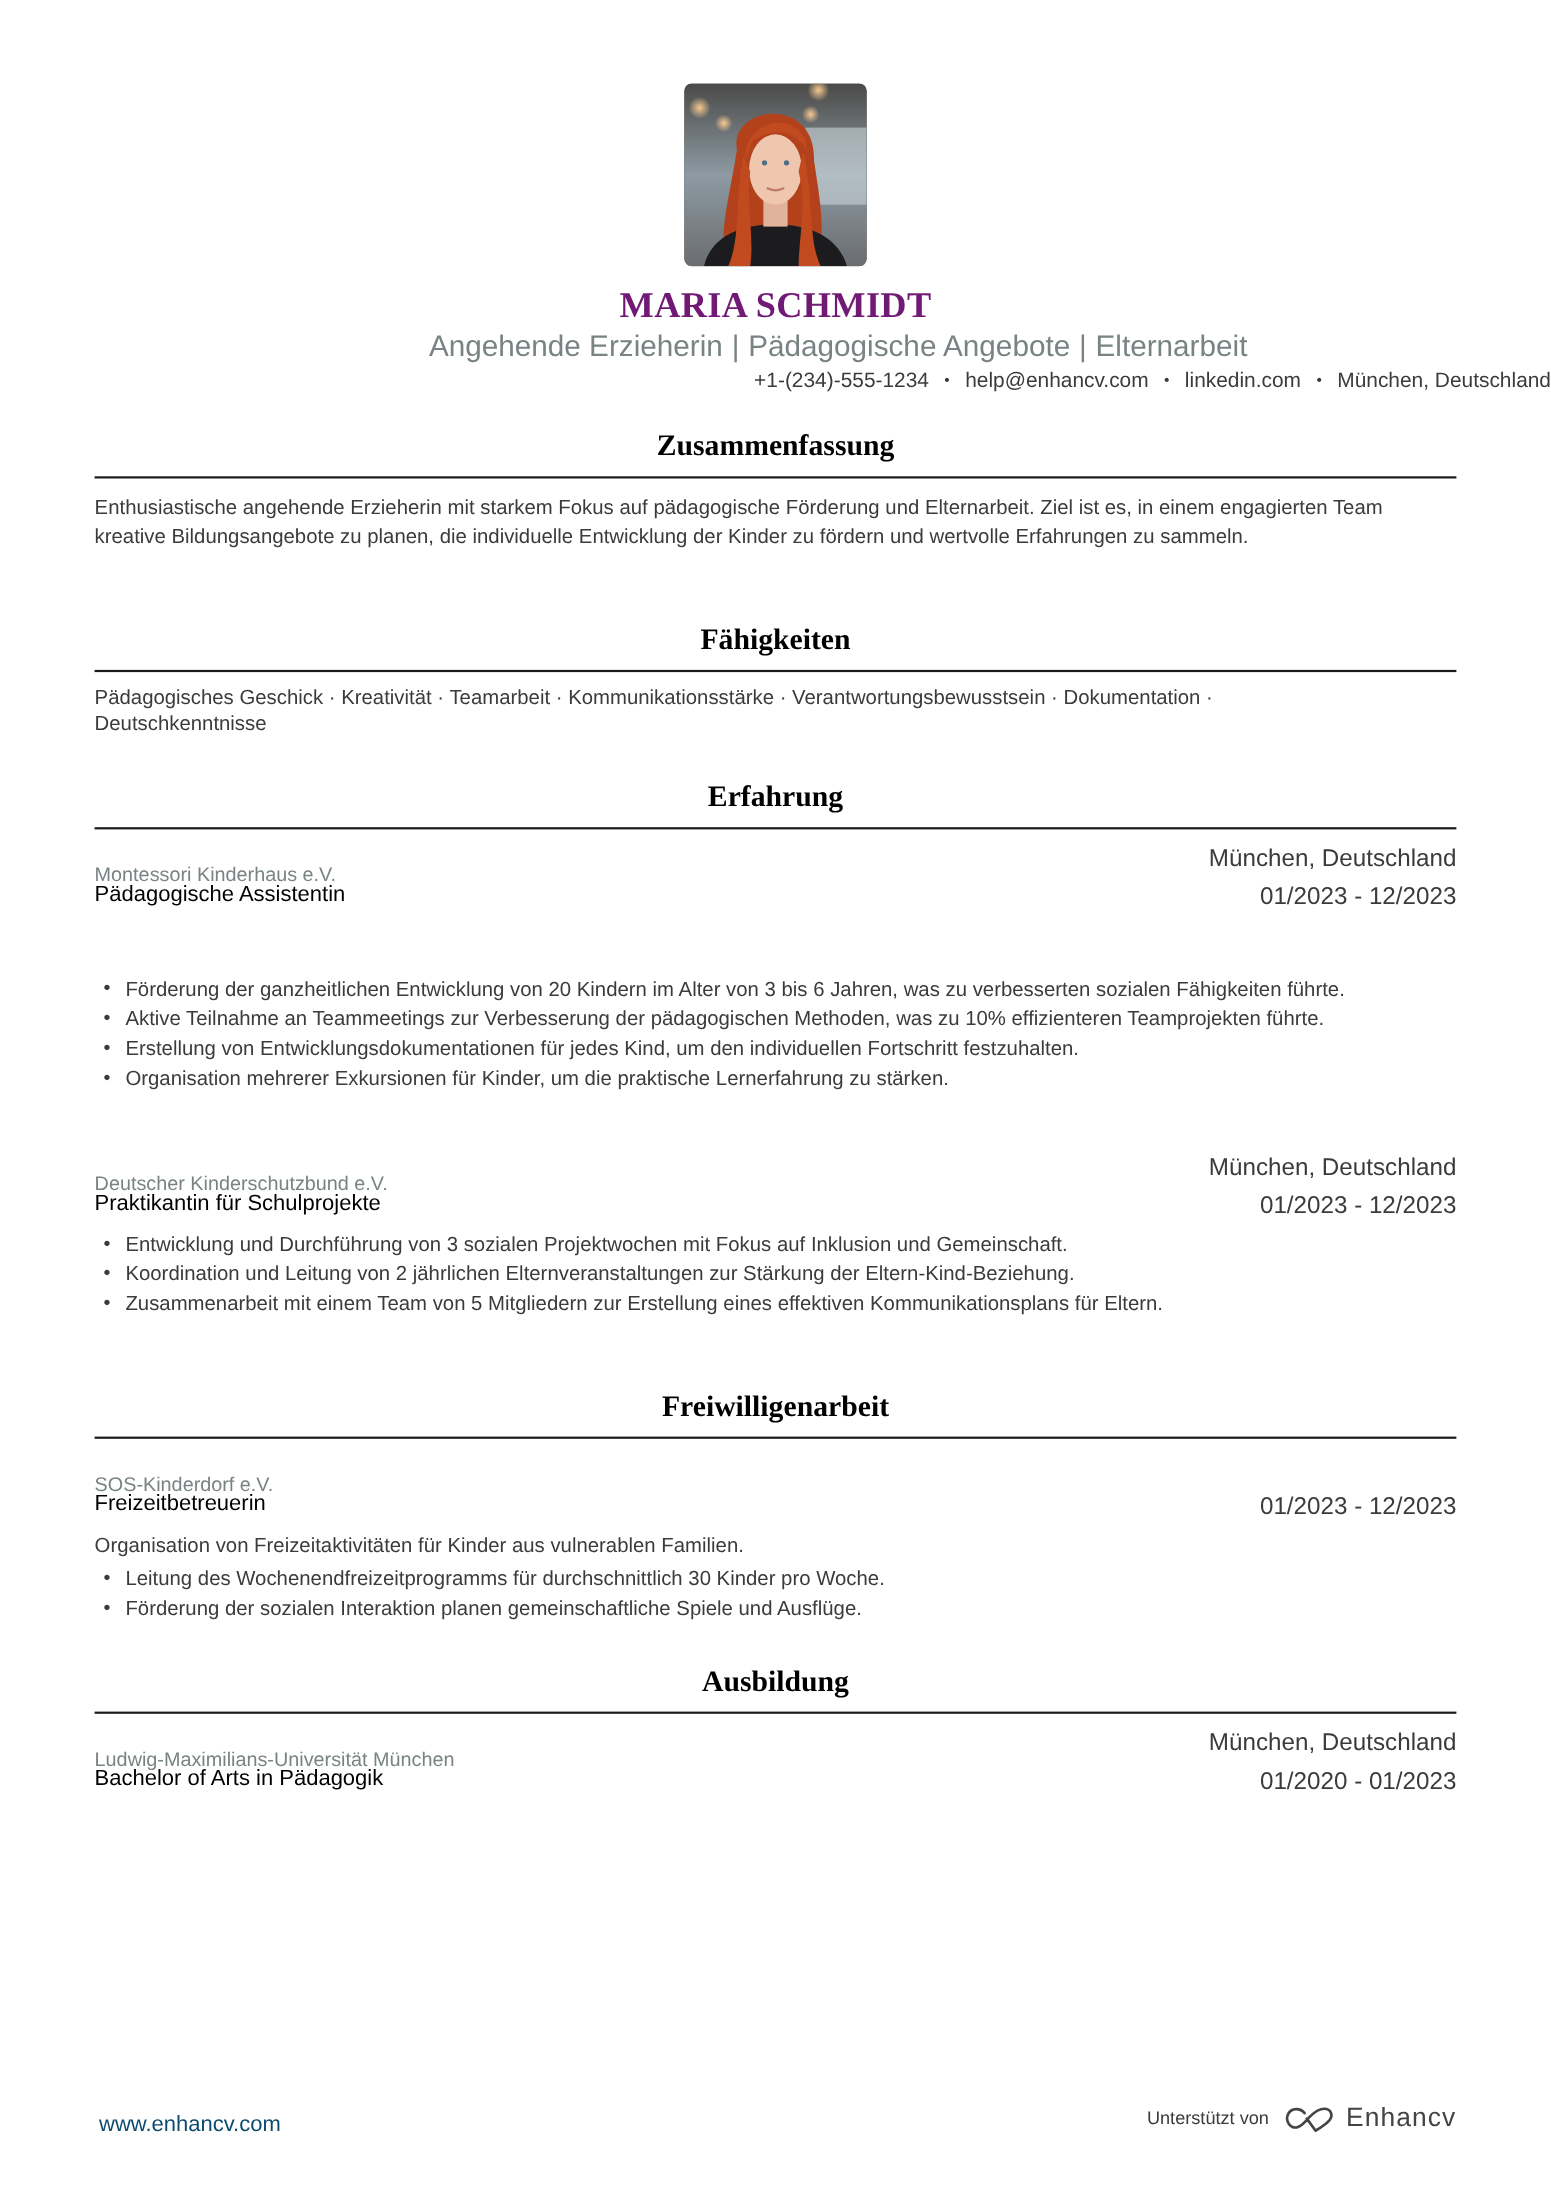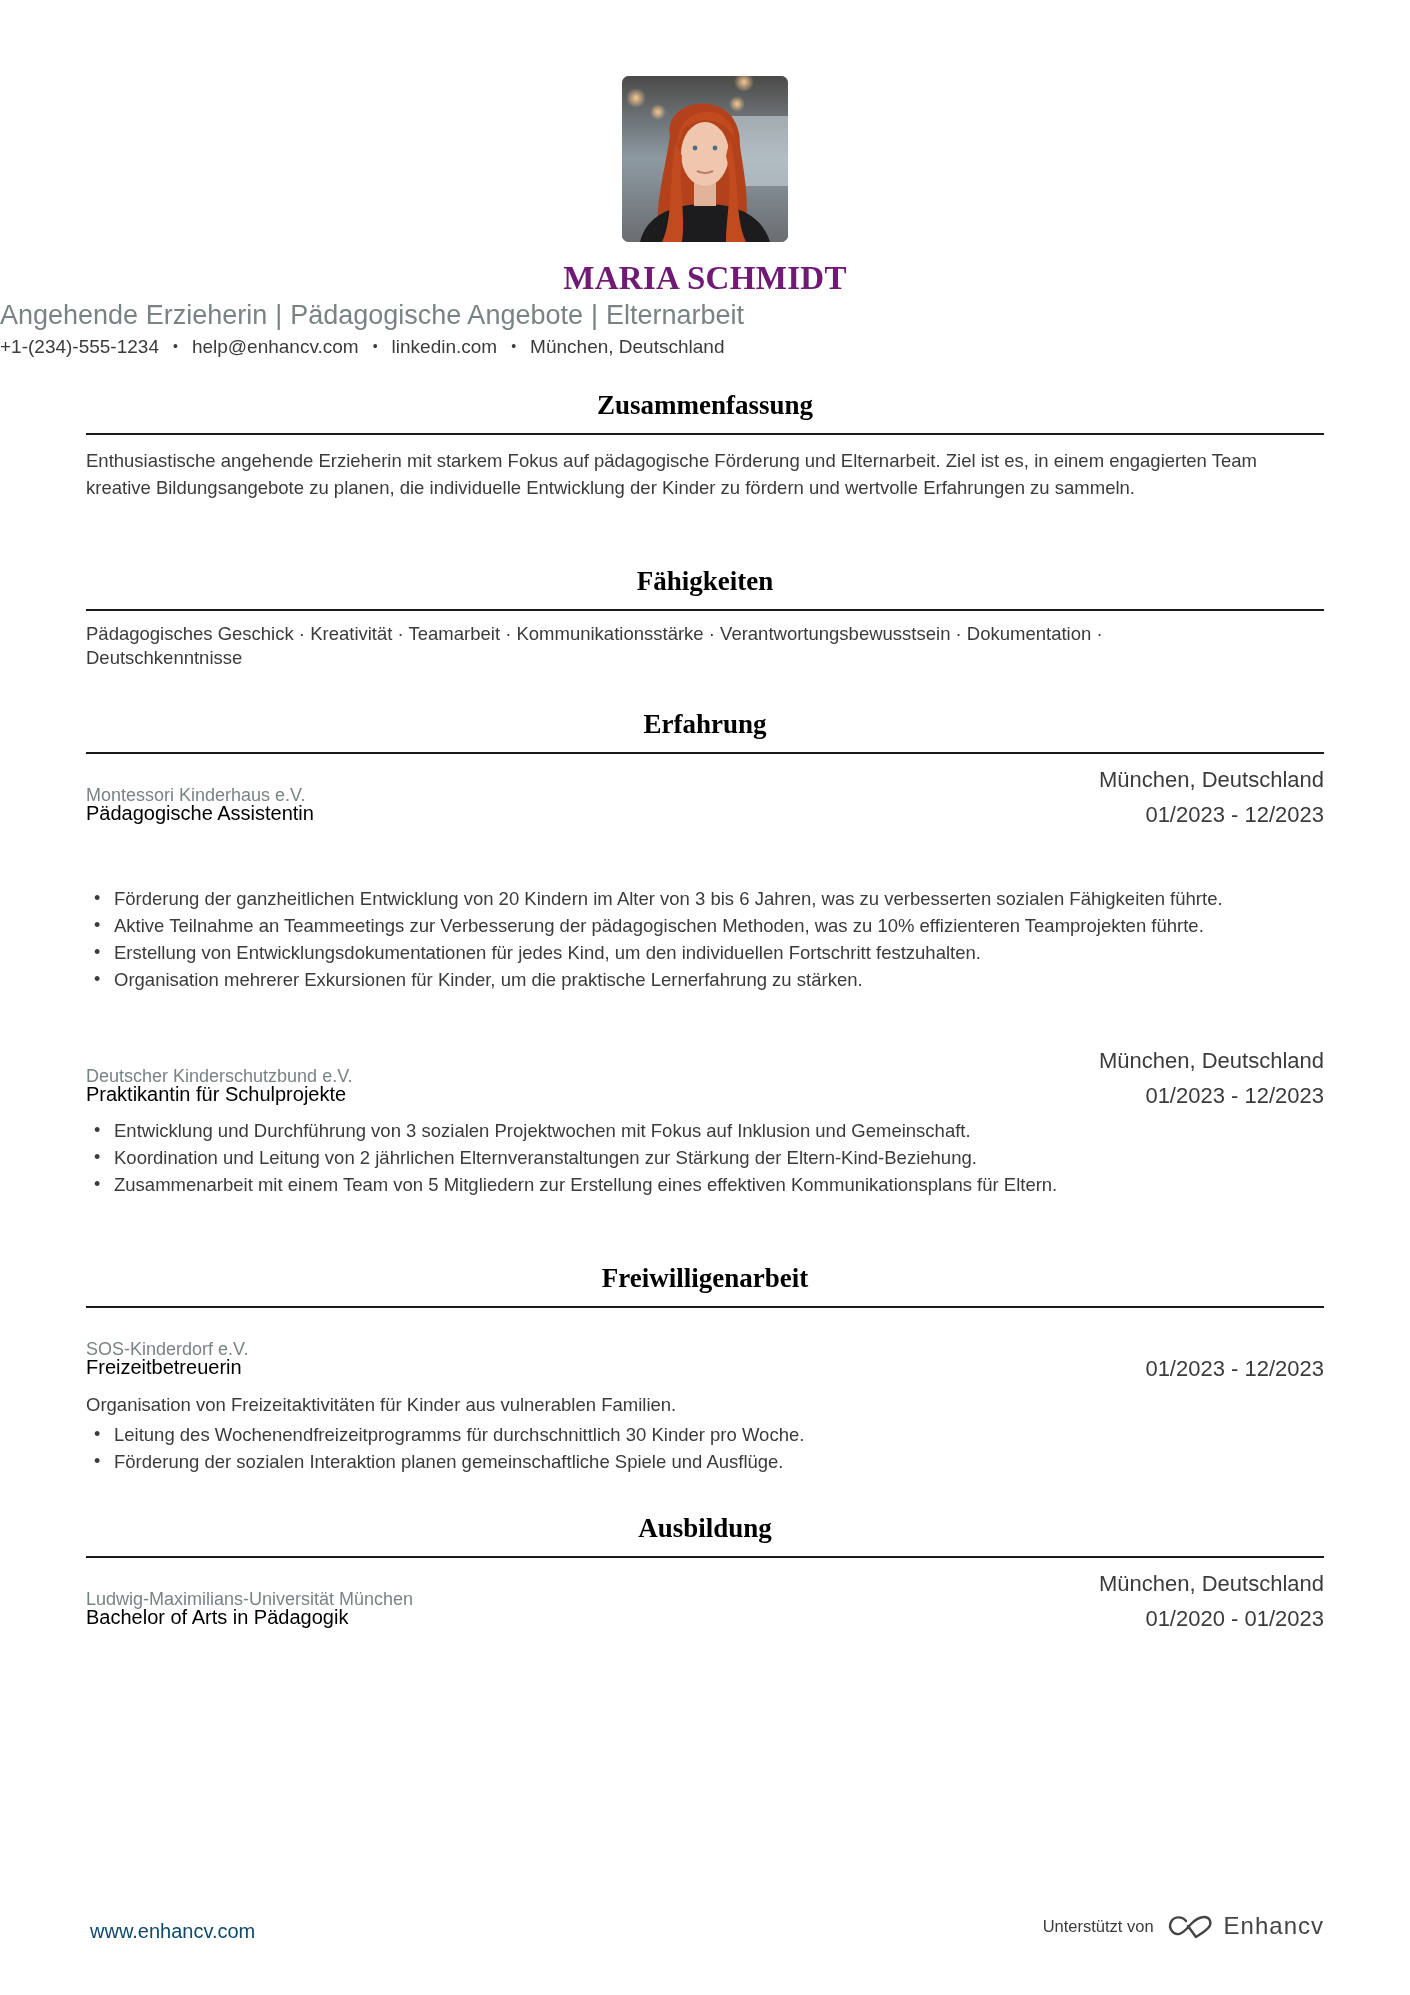--- a/index.html
+++ b/index.html
@@ -4,23 +4,23 @@
 <style>
   * { box-sizing: border-box; margin: 0; padding: 0; }
   html, body { width: 1410px; height: 1995px; background: #ffffff; }
   body { position: relative; font-family: "Liberation Sans", "DejaVu Sans", sans-serif; color: #3b3b3b; }
   .page { position: absolute; left: 0; top: 0; width: 1410px; height: 1995px; }
 
   .photo { position: absolute; left: 622px; top: 76px; width: 166px; height: 166px; border-radius: 7px; overflow: hidden; background: #6c6a66; }
   .photo svg { display: block; width: 100%; height: 100%; }
 
   .name { position: absolute; left: 0; width: 1410px; top: 260px; text-align: center; font-family: "Liberation Serif", "DejaVu Serif", serif; font-weight: bold; font-size: 33px; color: #701a75; letter-spacing: 0.3px; }
-  .headline { position: absolute; left: 0; width: 1134px; top: 300px; text-align: left; font-size: 27px; color: #7a8384; }
+  .headline { position: absolute; left: 0; width: 1134px; top: 300px; text-align: right; font-size: 27px; color: #7a8384; }
   .headline .sep { display: inline-block; margin: 0 8px; color: #7a8384; }
-  .contact { position: absolute; left: 0; width: 1410px; top: 336px; text-align: left; font-size: 19px; color: #3b3b3b; }
+  .contact { position: absolute; left: 0; width: 1410px; top: 336px; text-align: right; font-size: 19px; color: #3b3b3b; }
   .contact .dot { display: inline-block; margin: 0 14px; font-size: 14px; vertical-align: 2px; }
 
   .section-title { position: absolute; left: 86px; width: 1238px; text-align: center; font-family: "Liberation Serif", "DejaVu Serif", serif; font-weight: bold; font-size: 27px; color: #000; }
   .rule { position: absolute; left: 86px; width: 1238px; height: 2px; background: #1a1a1a; }
 
   .para { position: absolute; left: 86px; width: 1238px; font-size: 18.5px; line-height: 27px; color: #3b3b3b; }
 
   .entry-company { position: absolute; left: 86px; font-size: 18px; color: #7a8384; margin-top: 20px; }
   .entry-title { position: absolute; left: 86px; font-size: 20px; color: #000; }
   .entry-right { position: absolute; right: 86px; text-align: right; font-size: 22px; color: #3b3b3b; }

